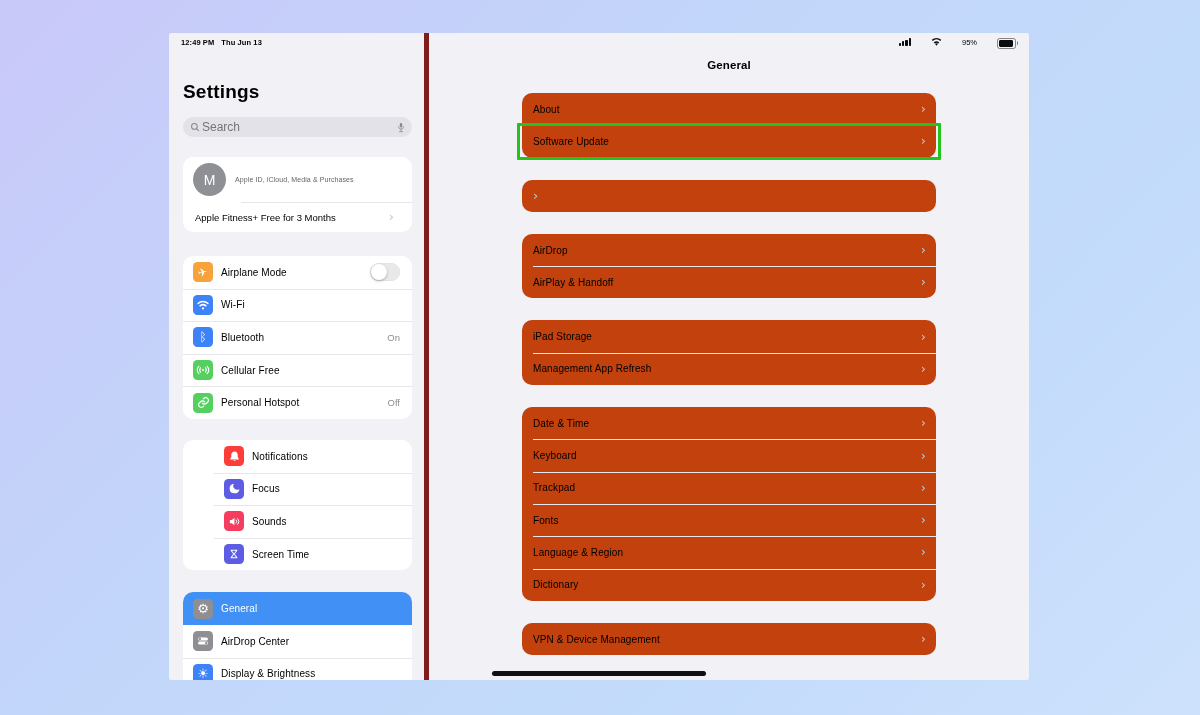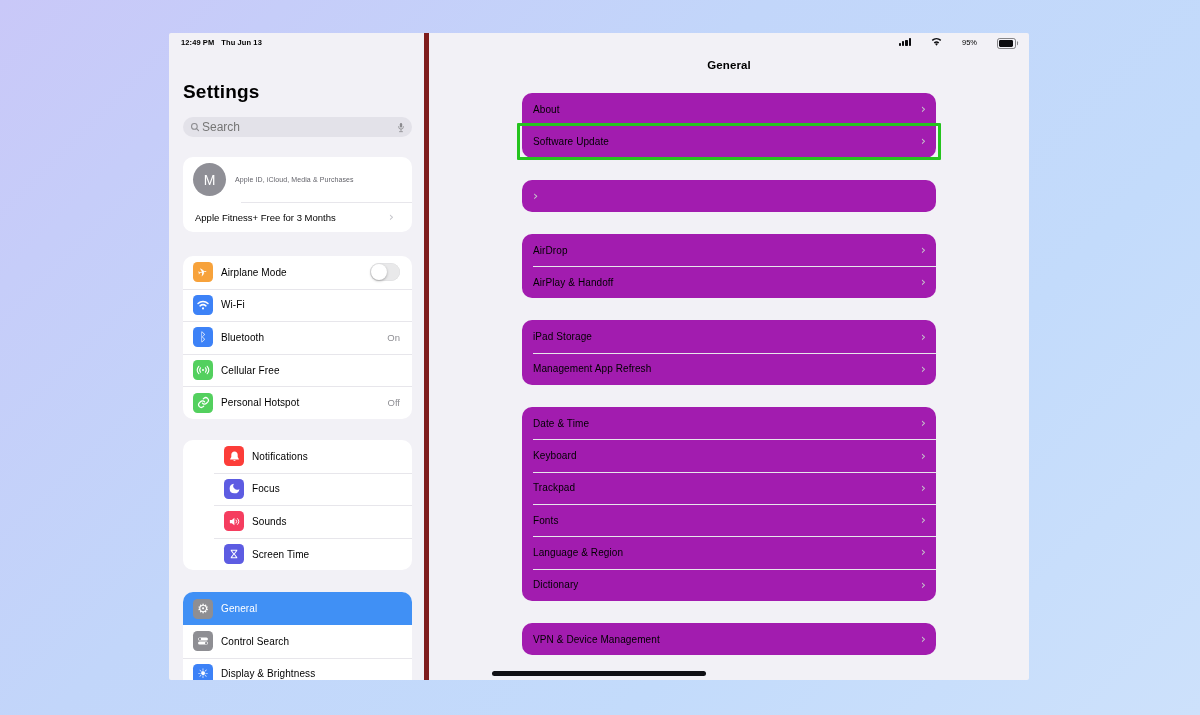--- a/index.html
+++ b/index.html
@@ -56,21 +56,21 @@
   .icon20 .g{font-family:"DejaVu Sans",sans-serif;font-size:12px;line-height:1;color:#fff;}
   .slabel{flex:1;font-size:10px;letter-spacing:.1px;}
   .sval{font-size:9.5px;color:#8e8e93;}
   .tog{width:30px;height:18px;border-radius:9px;background:#e9e9ea;position:relative;
     box-shadow:inset 0 0 0 .5px #dededf;}
   .tog::after{content:"";position:absolute;top:1px;left:1px;width:16px;height:16px;border-radius:50%;
     background:#fff;box-shadow:0 1px 2.5px rgba(0,0,0,.3);}
   
   .main{position:absolute;left:260px;top:0;right:0;bottom:0;}
   .mtitle{text-align:center;font-size:11.5px;font-weight:600;margin-top:24px;line-height:16px;letter-spacing:.1px;}
-  .mcard{background:#a21caf;border-radius:10px;width:414px;margin:22px auto 0;}
+  .mcard{background:#c2410c;border-radius:10px;width:414px;margin:22px auto 0;}
   .mcard.first{margin-top:20px;}
   .mrow{position:relative;height:32.3px;display:flex;align-items:center;padding:0 10px 0 11px;}
   .mrow + .mrow::before{content:"";position:absolute;top:0;left:11px;right:0;height:1px;background:#e7e6eb;}
   .mlabel{flex:1;font-size:10px;letter-spacing:.1px;}
   .chev{color:#c5c5ca;font-size:13px;line-height:1;font-family:"DejaVu Sans",sans-serif;margin-top:-1px;}
   .hl{position:absolute;left:-5px;right:-5px;top:-2px;bottom:-2px;border:3.5px solid #25c31e;
     border-radius:1px;z-index:5;pointer-events:none;}
   .home{position:absolute;left:50%;bottom:4.5px;transform:translateX(-50%);
     width:214px;height:4.5px;border-radius:2.5px;background:#101014;z-index:20;}
 </style>
@@ -232,21 +232,21 @@
           </div>
           <div class="srow">
             <span class="icon20" style="background: rgb(142, 142, 147);">
               <svg viewBox="0 0 24 24" width="14" height="14">
                 <rect x="3.5" y="5.8" width="17" height="5.2" rx="2.6" fill="#fff"></rect>
                 <circle cx="6.6" cy="8.4" r="2" fill="#8e8e93"></circle>
                 <rect x="3.5" y="13" width="17" height="5.2" rx="2.6" fill="#fff"></rect>
                 <circle cx="17.4" cy="15.6" r="2" fill="#8e8e93"></circle>
               </svg>
             </span>
-            <span class="slabel">Control Search</span>
+            <span class="slabel">AirDrop Center</span>
           </div>
           <div class="srow">
             <span class="icon20" style="background: rgb(61, 130, 247);">
               <span class="g" style="font-size:13px">☀</span>
             </span>
             <span class="slabel">Display &amp; Brightness</span>
           </div>
         </div>
       </div>
   </aside>

